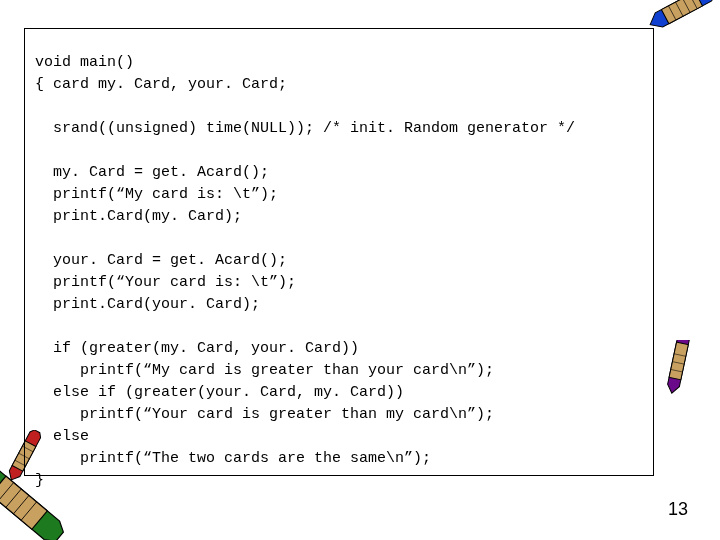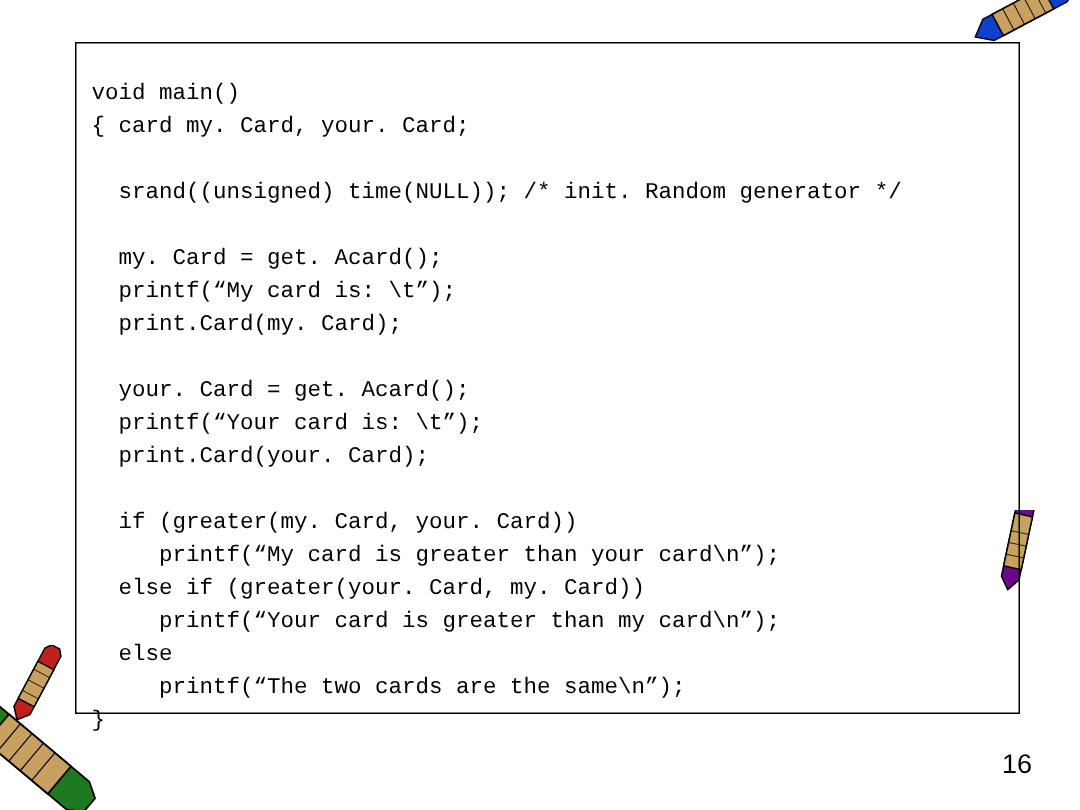--- a/index.html
+++ b/index.html
@@ -13,21 +13,21 @@
     position: relative;
   }
   .slide {
     position: relative;
     width: 720px;
     height: 540px;
     background: #ffffff;
   }
   .code-box {
     position: absolute;
-    left: 50px;
+    left: 24px;
     top: 28px;
     width: 630px;
     height: 448px;
     border: 1px solid #000000;
     box-sizing: border-box;
     padding: 8px 10px 12px 10px;
   }
   .code {
     font-family: "Courier New", Courier, monospace;
     font-size: 15px;
@@ -128,14 +128,14 @@
 
   if (greater(my. Card, your. Card))
      printf(“My card is greater than your card\n”);
   else if (greater(your. Card, my. Card))
      printf(“Your card is greater than my card\n”);
   else
      printf(“The two cards are the same\n”);
 }</pre>
   </div>
 
-  <div class="page-num">16</div>
+  <div class="page-num">13</div>
 </div>
 
 </body></html>

